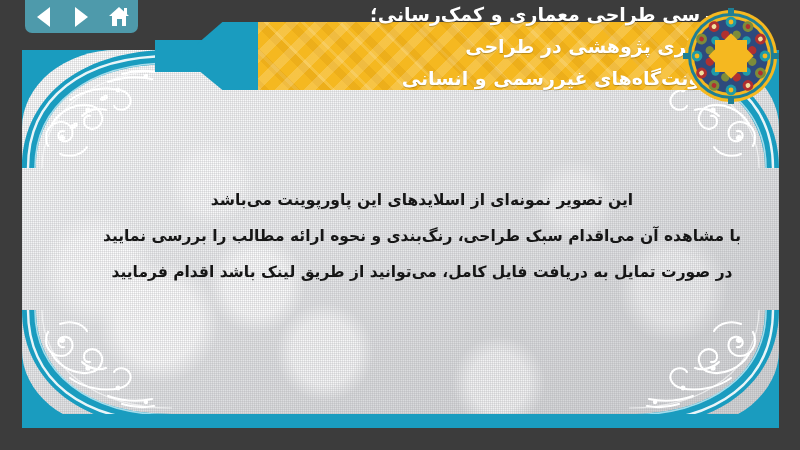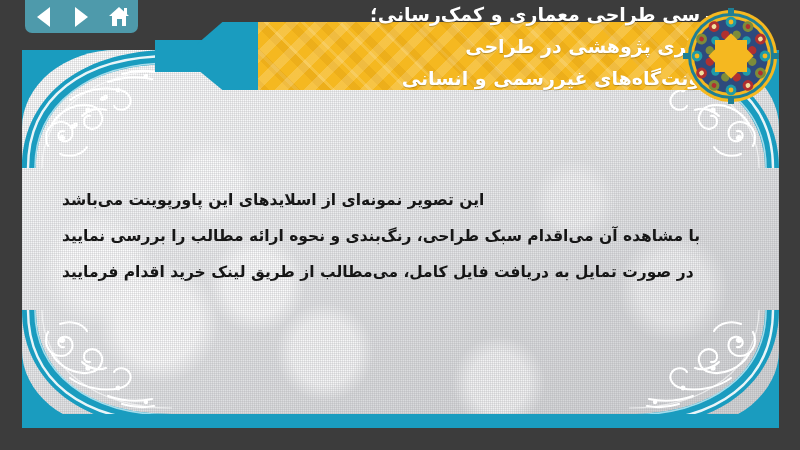--- a/index.html
+++ b/index.html
@@ -102,21 +102,21 @@
     pointer-events:none;
   }
   #titleWrap .tline{white-space:nowrap;}
 
   
   #medallion{position:absolute;left:683px;top:8px;width:96px;height:96px;z-index:30;}
 
   
   #bodyText{
     position:absolute;left:40px;top:132px;width:720px;z-index:22;
-    direction:rtl;text-align:left;color:#161616;
+    direction:rtl;text-align:center;color:#161616;
     font-size:15.5px;line-height:36px;font-weight:700;
   }
   #bodyText .bline{white-space:nowrap;}
 
   
   #footerTeal{position:absolute;left:22px;bottom:22px;width:757px;height:14px;background:#1a9cbf;z-index:12;}
   #footerDark{position:absolute;left:0;bottom:0;width:800px;height:22px;background:#3c3c3c;z-index:13;}
   #leftDark{position:absolute;left:0;top:0;width:22px;height:450px;background:#3c3c3c;z-index:11;}
   #rightDark{position:absolute;right:0;top:0;width:21px;height:450px;background:#3c3c3c;z-index:11;}
 </style>
@@ -240,21 +240,21 @@
             <circle cx="66" cy="60" r="2.6"></circle>
           <circle cx="96" cy="40" r="2.4"></circle>
             <circle cx="124" cy="26" r="2.2"></circle>
         </g>
       </svg>
     </div>
 
     <div id="bodyText">
       <div class="bline">این تصویر نمونه‌ای از اسلایدهای این پاورپوینت می‌باشد</div>
       <div class="bline">با مشاهده آن می‌اقدام سبک طراحی، رنگ‌بندی و نحوه ارائه مطالب را بررسی نمایید</div>
-      <div class="bline">در صورت تمایل به دریافت فایل کامل، می‌مطالب از طریق لینک خرید اقدام فرمایید</div>
+      <div class="bline">در صورت تمایل به دریافت فایل کامل، می‌توانید از طریق لینک باشد اقدام فرمایید</div>
     </div>
   </div>
 
   <div id="tealTabNub"></div>
   <div id="tealTab"></div>
 
   <div id="band">
     <div id="bandFadeR"></div>
   </div>
 

